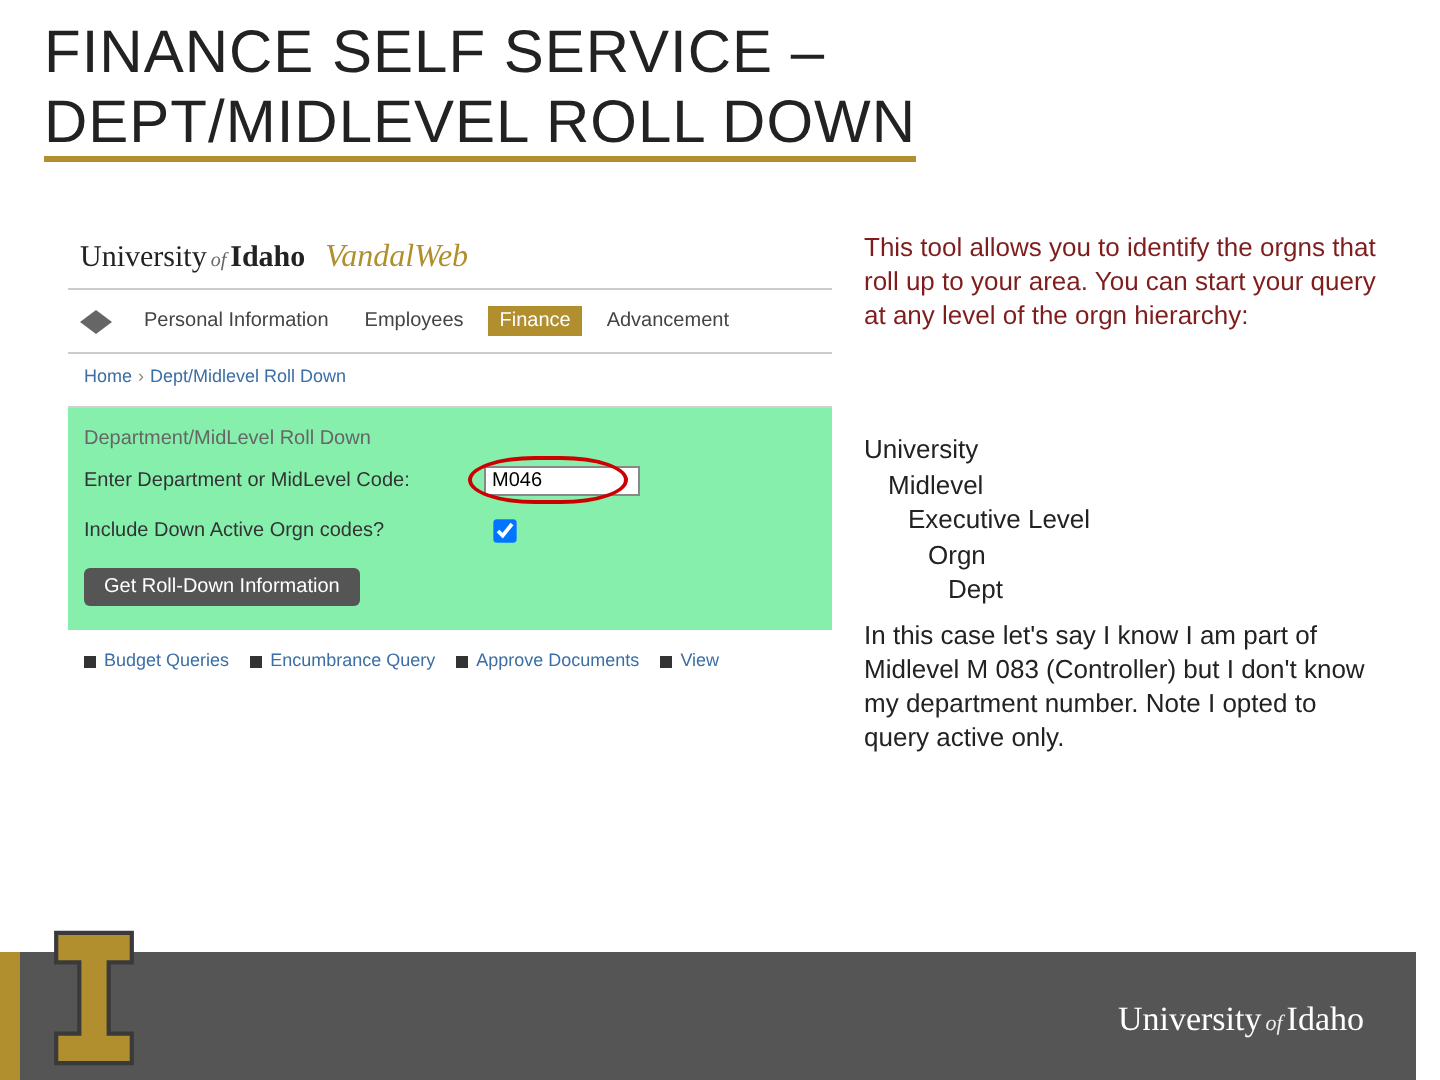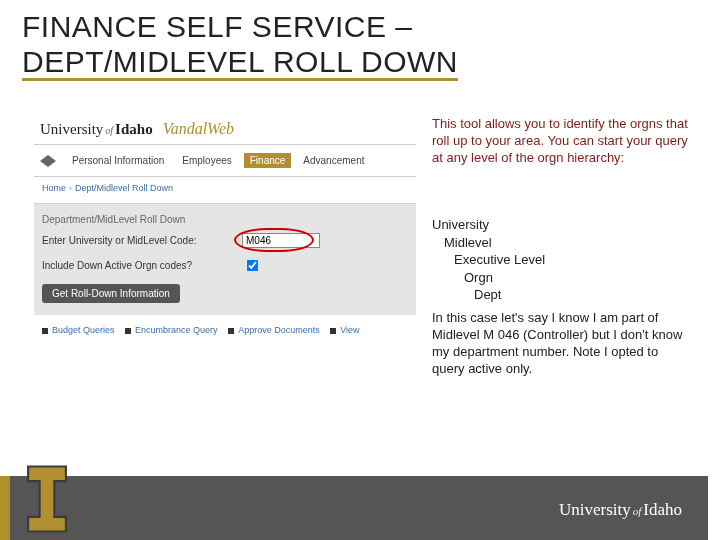--- a/index.html
+++ b/index.html
@@ -21,21 +21,21 @@
   .vandal{font-family:Georgia,'Times New Roman',serif;font-style:italic;font-size:16px;color:#b18f2e;margin-left:4px;}
   .tabs{display:flex;align-items:center;border-top:1px solid #ccc;border-bottom:1px solid #ccc;padding:8px 6px;font-size:10px;color:#444;gap:6px;}
   .tabs .arrows{display:flex;gap:0;margin-right:4px;}
   .tabs .arrows span{width:0;height:0;border-top:6px solid transparent;border-bottom:6px solid transparent;}
   .tabs .arrows .lft{border-right:8px solid #666;}
   .tabs .arrows .rgt{border-left:8px solid #666;}
   .tab{padding:2px 6px;}
   .tab.active{background:#b18f2e;color:#fff;}
   .crumb{font-size:9px;color:#3a6ea5;padding:6px 8px 10px 8px;}
   .crumb .sep{color:#888;margin:0 3px;}
-  .form-area{background:#e5e5e5;padding:10px 8px 12px 8px;border-top:1px solid #d0d0d0;}
+  .form-area{background:#86efac;padding:10px 8px 12px 8px;border-top:1px solid #d0d0d0;}
   .form-title{font-size:10px;color:#666;margin-bottom:8px;}
   .row{display:flex;align-items:center;font-size:10px;color:#333;margin-bottom:8px;position:relative;}
   .row label{width:200px;}
   .row input[type=text]{width:70px;font-size:10px;padding:1px 3px;border:1px solid #888;}
   .row input[type=checkbox]{transform:scale(.9);}
   .circle{position:absolute;left:192px;top:-5px;width:76px;height:20px;border:2px solid #c00;border-radius:50%/60%;pointer-events:none;}
   .btn{display:inline-block;background:#555;color:#fff;font-size:10px;padding:4px 10px;border-radius:3px;}
   .links{font-size:9px;color:#3a6ea5;padding:10px 8px 0 8px;}
   .links .sq{display:inline-block;width:6px;height:6px;background:#333;margin:0 4px 0 8px;vertical-align:middle;}
   .links .sq:first-child{margin-left:0;}
@@ -60,21 +60,21 @@
   <div class="body-text">This tool allows you to identify the orgns that roll up to your area.  You can start your query at any level of the orgn hierarchy:</div>
 
   <div class="hier">
     <div>University</div>
     <div>Midlevel</div>
     <div>Executive Level</div>
     <div>Orgn</div>
     <div>Dept</div>
   </div>
 
-  <div class="para2">In this case let's say I know I am part of Midlevel M 046 (Controller) but I don't know my department number.  Note I opted to query active only.</div>
+  <div class="para2">In this case let's say I know I am part of Midlevel M 083 (Controller) but I don't know my department number.  Note I opted to query active only.</div>
 
   <div class="shot">
     <div class="brand">
       <span class="ui-logo">
         <span>University</span><span class="of">of</span><b>Idaho</b>
       </span>
       <span class="vandal">VandalWeb</span>
     </div>
     <div class="tabs">
       <span class="arrows">
@@ -85,21 +85,21 @@
       <span class="tab">Employees</span>
       <span class="tab active">Finance</span>
       <span class="tab">Advancement</span>
     </div>
     <div class="crumb">
       <span>Home</span><span class="sep">›</span><span>Dept/Midlevel Roll Down</span>
     </div>
     <div class="form-area">
       <div class="form-title">Department/MidLevel Roll Down</div>
       <div class="row">
-        <label>Enter University or MidLevel Code:</label>
+        <label>Enter Department or MidLevel Code:</label>
         <input type="text" value="M046" style="">
         <span class="circle"></span>
       </div>
       <div class="row">
         <label>Include Down Active Orgn codes?</label>
         <input type="checkbox" checked="" style="">
       </div>
       <span class="btn">Get Roll-Down Information</span>
     </div>
     <div class="links">

